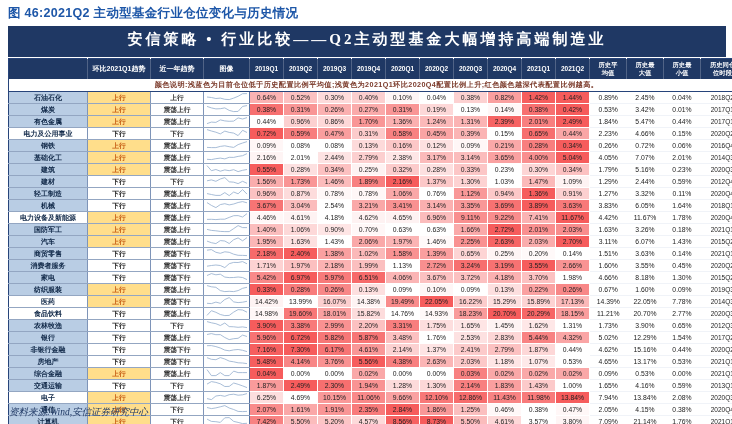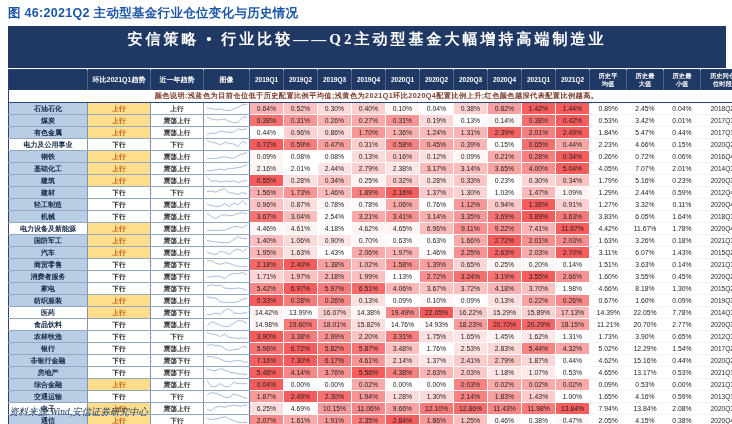--- a/index.html
+++ b/index.html
@@ -1,19 +1,19 @@
 <!DOCTYPE html>
 <html><head>
 <meta charset="utf-8">
 <style>
   html,body{margin:0;padding:0;background:#fff;width:732px;height:424px;overflow:hidden;
     font-family:"Liberation Sans","DejaVu Sans",sans-serif;}
   .fig-title{position:absolute;left:8px;top:5px;font-size:12.5px;font-weight:bold;color:#1E57A8;letter-spacing:.3px;}
   .tbl-wrap{position:absolute;left:8px;top:26px;width:718px;}
-  .banner{background:#1F3864;color:#fff;height:42px;line-height:26px;text-align:center;
+  .banner{background:#1F3864;color:#fff;height:31px;line-height:26px;text-align:center;
     font-family:"Liberation Serif","DejaVu Serif",serif;font-weight:bold;font-size:15px;letter-spacing:3px;}
   table{border-collapse:collapse;table-layout:fixed;width:718px;height:346px;
     border:1px solid #27447A;border-bottom:3px solid #1F3864;margin-top:1px;}
   thead tr.hd{height:20px;}
   thead th{background:#1F3864;color:#fff;font-weight:bold;padding:0;
     border-right:1px solid rgba(255,255,255,.22);vertical-align:middle;}
   th.c-name{width:78px;font-size:7px;}
   th.c-qoq{width:62px;font-size:7px;}
   th.c-year{width:52px;font-size:7px;}
   th.c-spark{width:45px;font-size:7px;}

